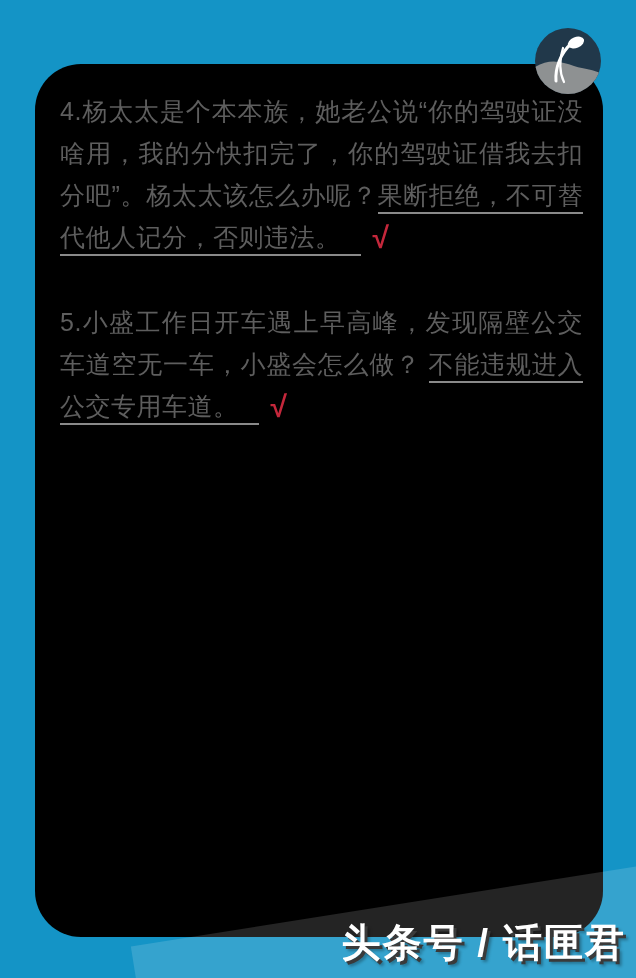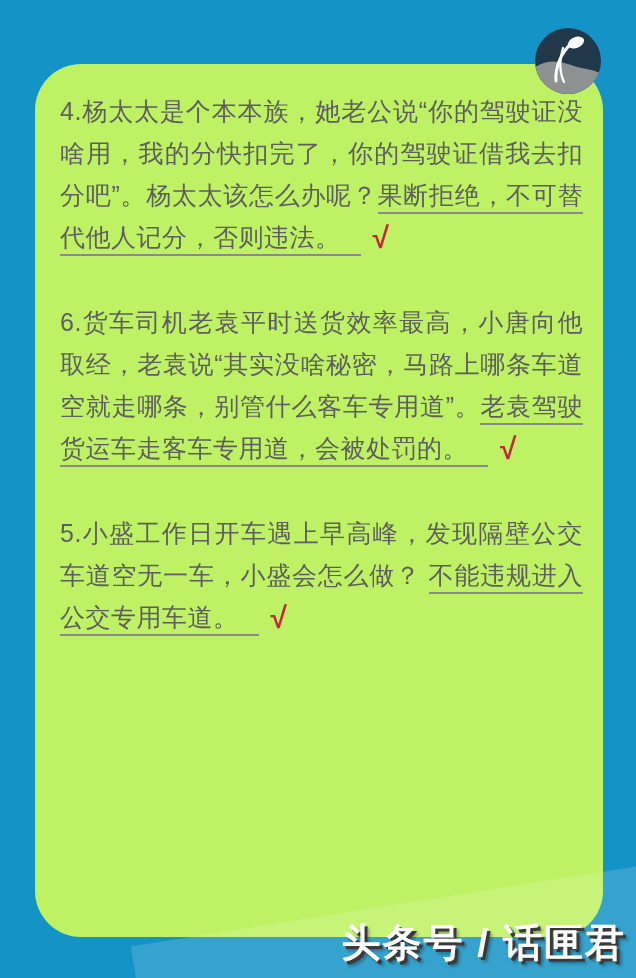--- a/index.html
+++ b/index.html
@@ -13,21 +13,21 @@
     height: 978px;
     background: #1494c6;
     overflow: hidden;
   }
   .card {
     position: absolute;
     left: 35px;
     top: 64px;
     width: 568px;
     height: 873px;
-    background: #bef264;
+    background: #000000;
     border-radius: 46px;
     box-sizing: border-box;
     padding: 26px 20px 20px 25px;
   }
   .question {
     font-size: 25px;
     line-height: 42px;
     color: #5e5e5e;
     margin: 0 0 42px 0;
     text-align: justify;
@@ -76,21 +76,20 @@
 </head>
 <body>
 
 <div class="stage">
 
   <div class="card">
 
     <p class="question"><span>4.杨太太是个本本族，她老公说“你的驾驶证没啥用，我的分快扣完了，你的驾驶证借我去扣分吧”。杨太太该怎么办呢？</span><span class="answer">果断拒绝，不可替代他人记分，否则违法。</span><span class="check">√</span></p>
 
 
-    <p class="question"><span>6.货车司机老袁平时送货效率最高，小唐向他取经，老袁说“其实没啥秘密，马路上哪条车道空就走哪条，别管什么客车专用道”。</span><span class="answer">老袁驾驶货运车走客车专用道，会被处罚的。</span><span class="check">√</span></p>
 
     <p class="question"><span>5.小盛工作日开车遇上早高峰，发现隔壁公交车道空无一车，小盛会怎么做？ </span><span class="answer">不能违规进入公交专用车道。</span><span class="check">√</span></p>
 
   </div>
 
   <div class="logo">
     <svg width="68" height="68" viewBox="0 0 68 68">
       <defs>
         <clipPath id="logoClip">
             <circle cx="34" cy="34" r="33"></circle>

